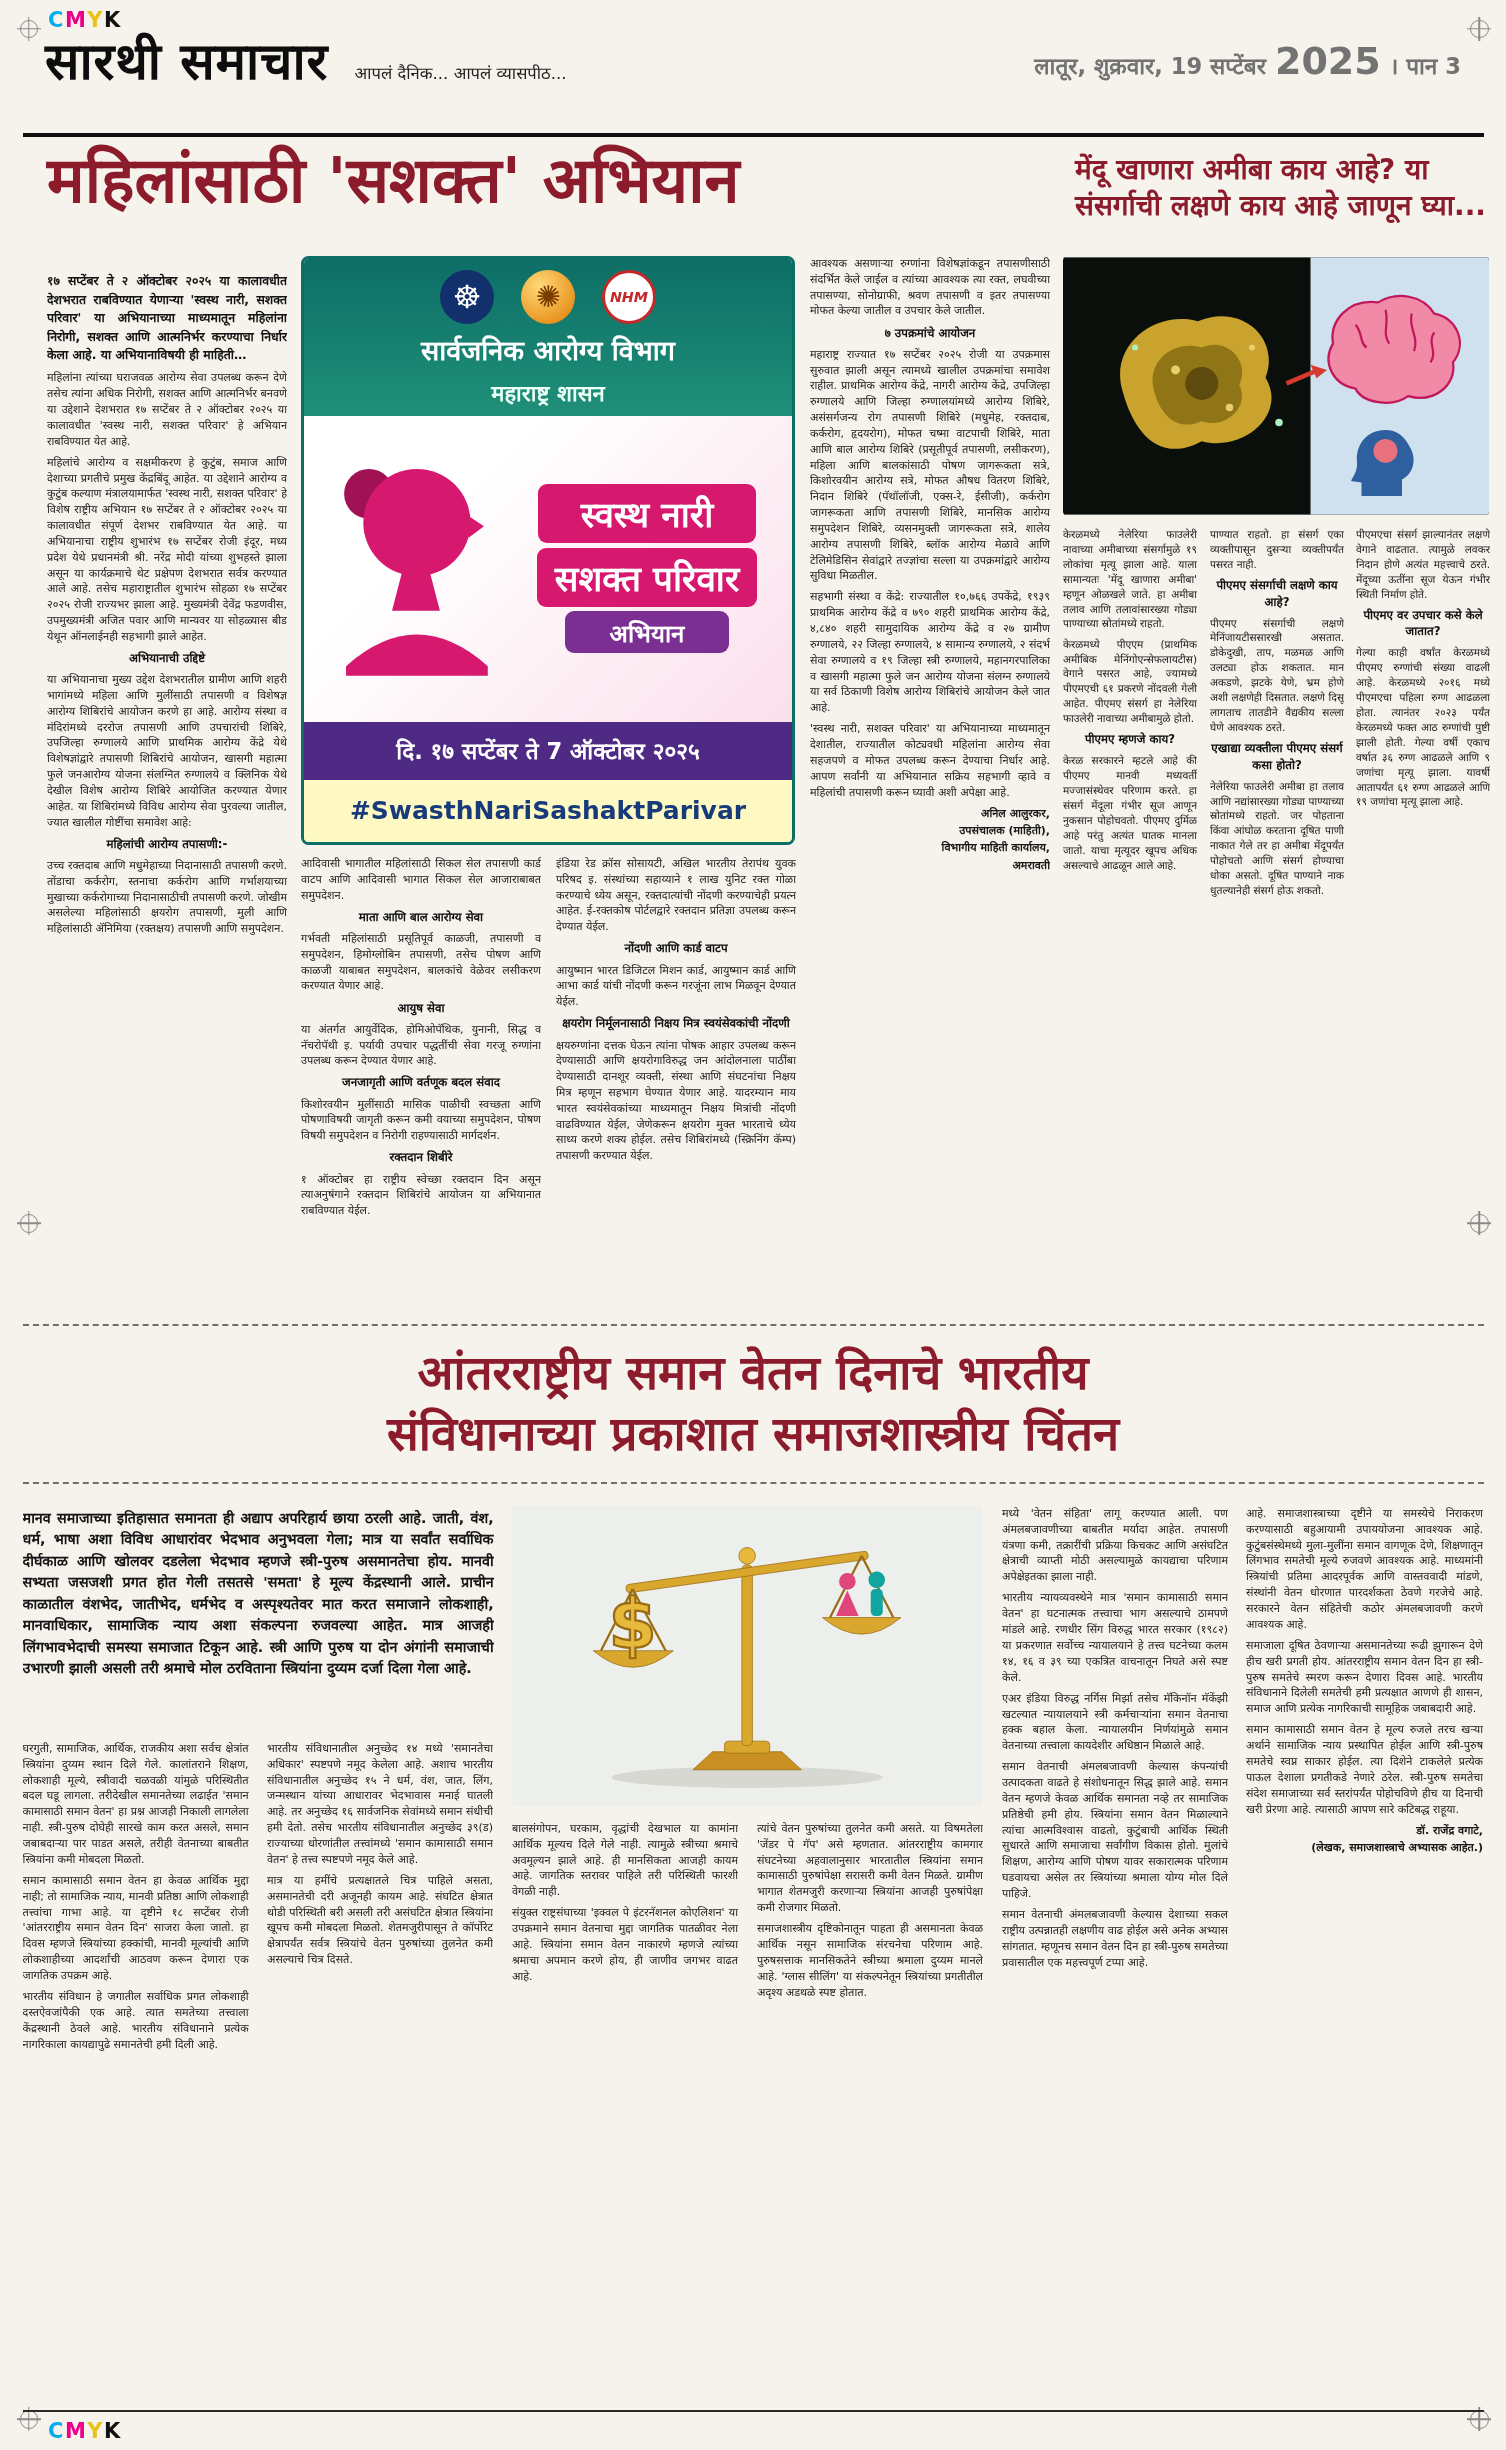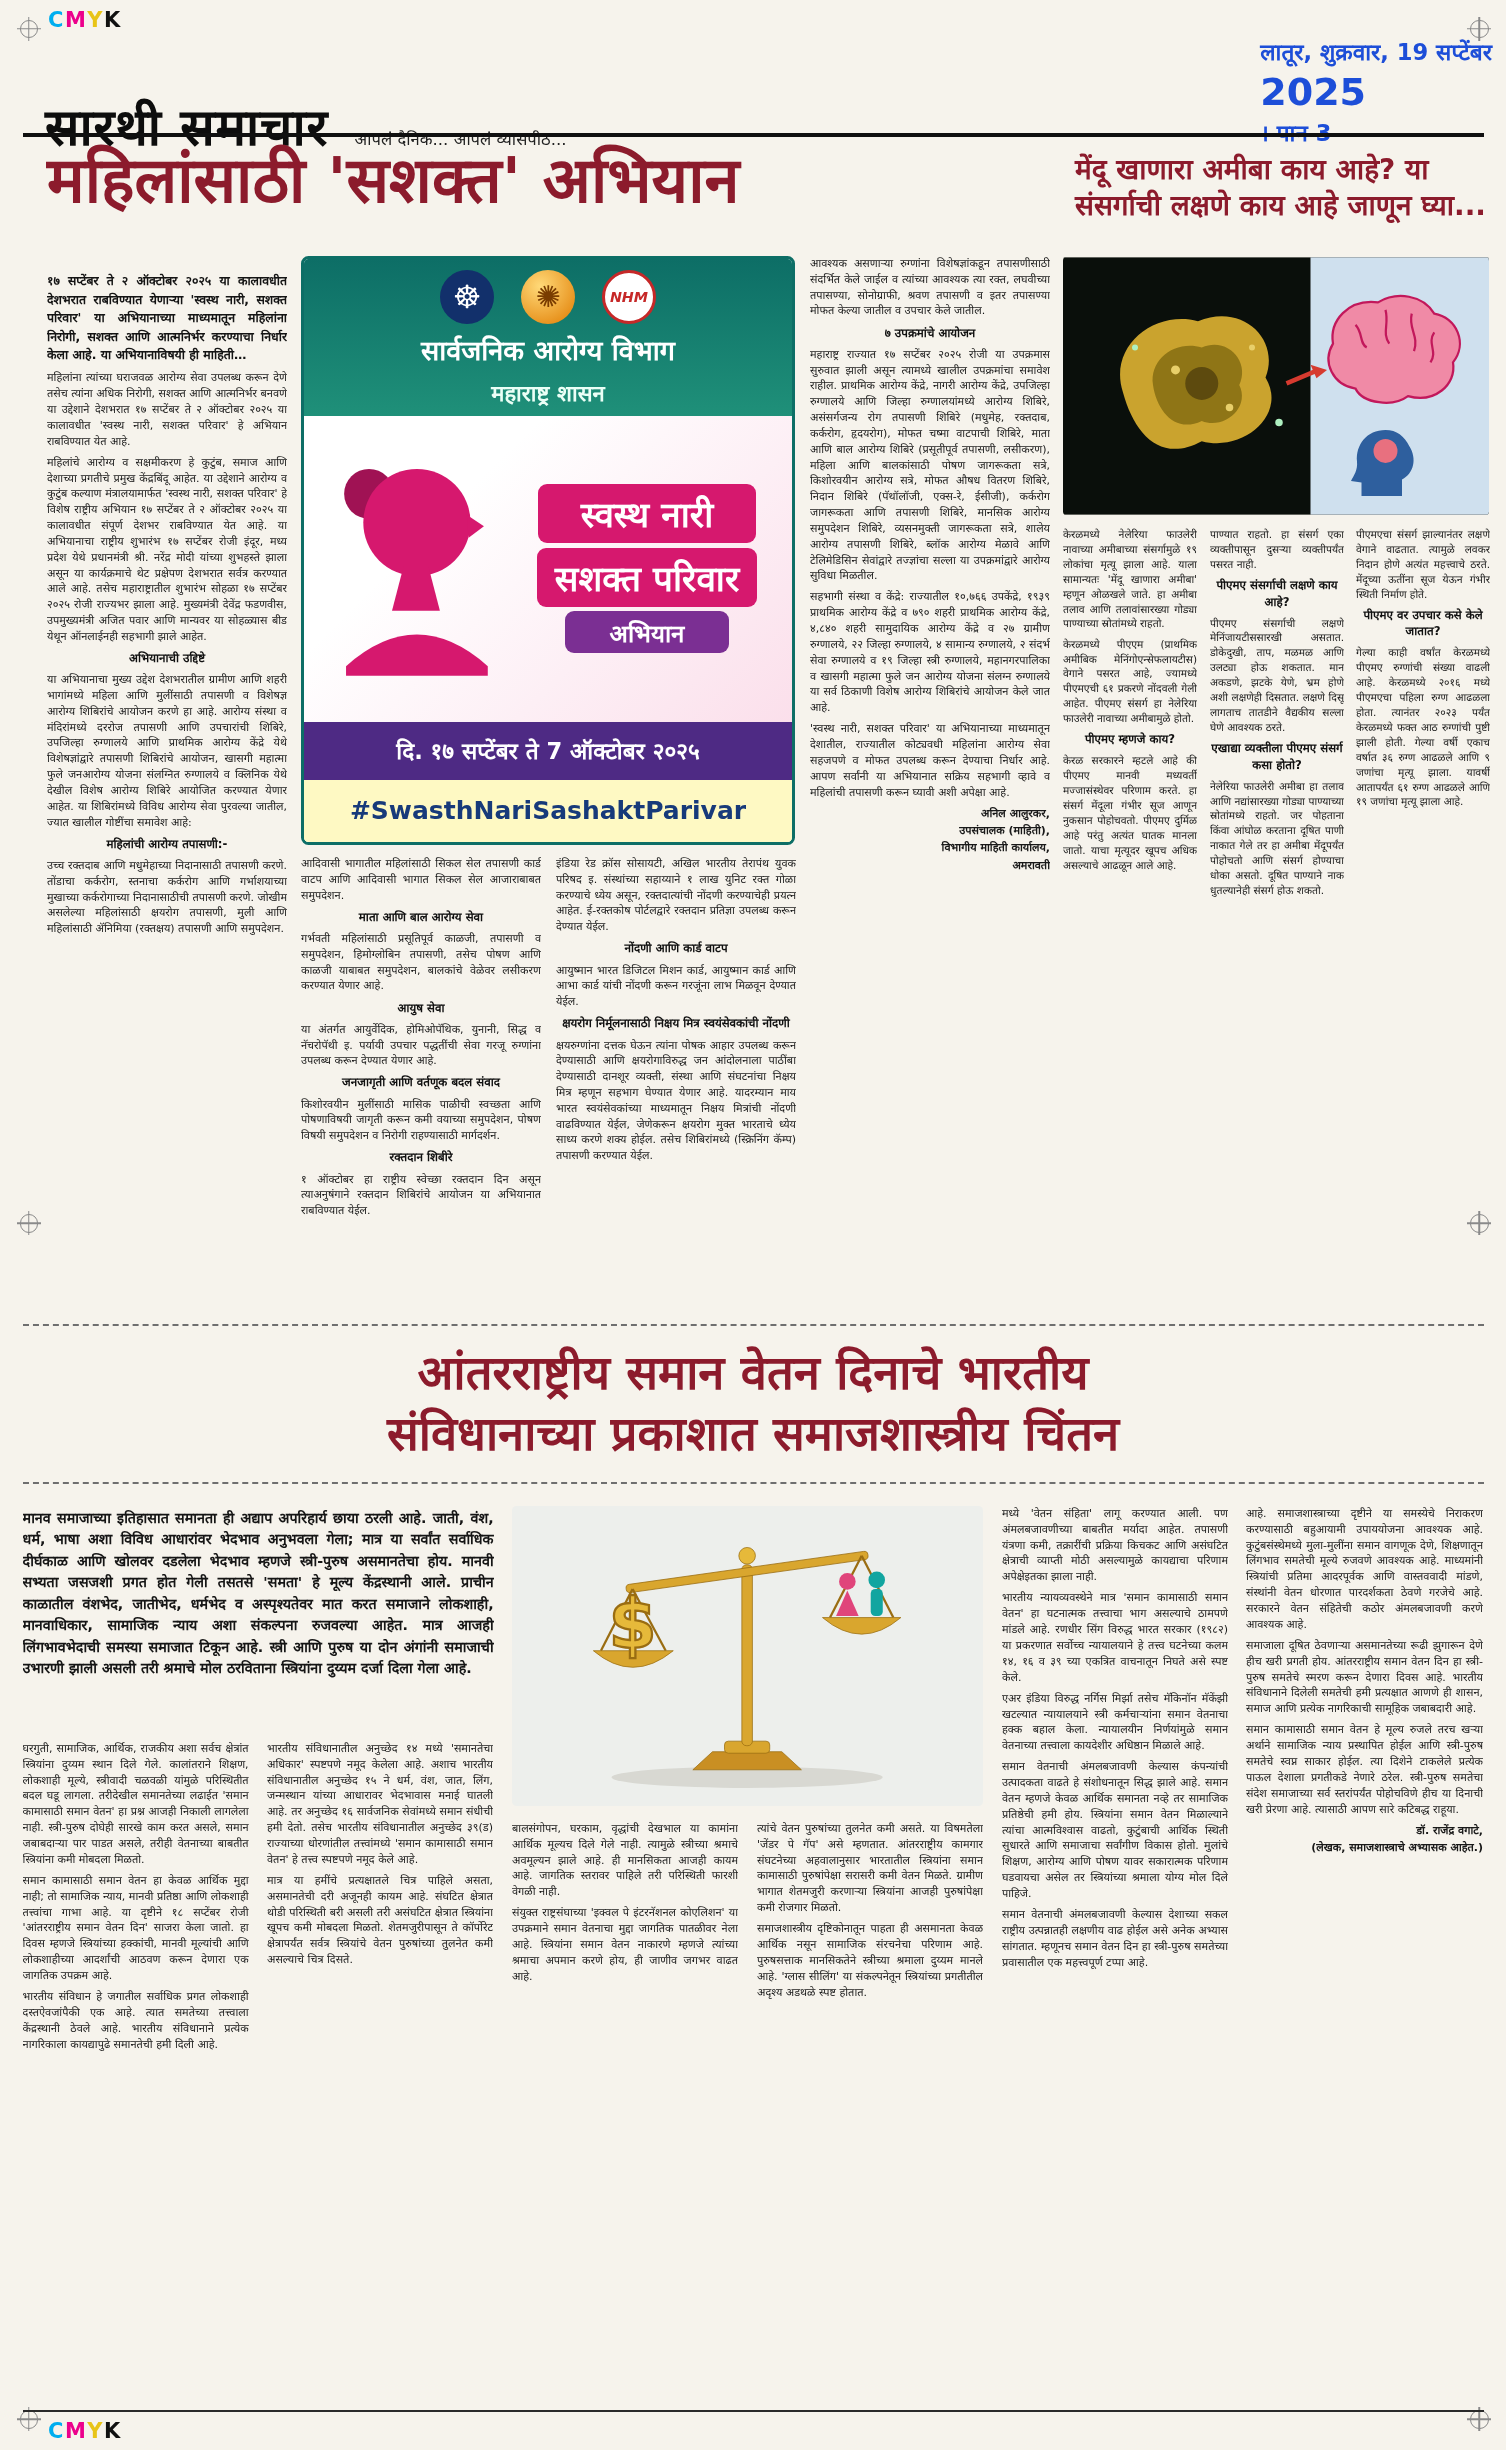--- a/index.html
+++ b/index.html
@@ -13,22 +13,22 @@
   .regmark::before{left:50%;top:-3.8px;width:1.5px;height:24px;transform:translateX(-50%);}
   .regmark::after{top:50%;left:-3.8px;height:1.5px;width:24px;transform:translateY(-50%);}
 
   .cmyk{position:absolute;font-size:21px;font-weight:800;letter-spacing:1.5px;}
   .cmyk .c{color:#00aeef}.cmyk .m{color:#ec008c}.cmyk .y{color:#e8c417}.cmyk .k{color:#111}
 
   
   .masthead{left:45px;top:36px;width:1416px;display:flex;justify-content:space-between;align-items:flex-end;}
   .mast-title{font-size:51px;font-weight:800;letter-spacing:0.8px;color:#0d0d0d;line-height:1;}
   .mast-tagline{font-size:16.6px;color:#222;margin-left:22.6px;padding-bottom:6px;}
-  .mast-right{display:flex;align-items:baseline;gap:3px;font-size:22.6px;font-weight:700;color:#1d4ed8;padding-bottom:4.5px;flex-direction:column;}
-  .mast-year{font-size:38px;font-weight:800;margin-left:31px;}
+  .mast-right{display:flex;align-items:baseline;gap:9px;font-size:22.6px;font-weight:700;color:#737373;padding-bottom:4.5px;}
+  .mast-year{font-size:38px;font-weight:800;}
   .rule{background:#101010;}
   .rule-thin{background:#2a2a2a;}
 
   .headline1{left:47px;top:145px;width:1002px;margin:0;font-size:63px;line-height:1.15;
              font-weight:800;color:#8c1b2c;letter-spacing:0;}
   .headline-amoeba{left:1063px;top:140px;width:426px;margin:12px;font-size:28px;line-height:1.3;
              font-weight:800;color:#8c1b2c;}
 
   
   .col{font-size:11px;line-height:1.44;text-align:justify;overflow:hidden;}

